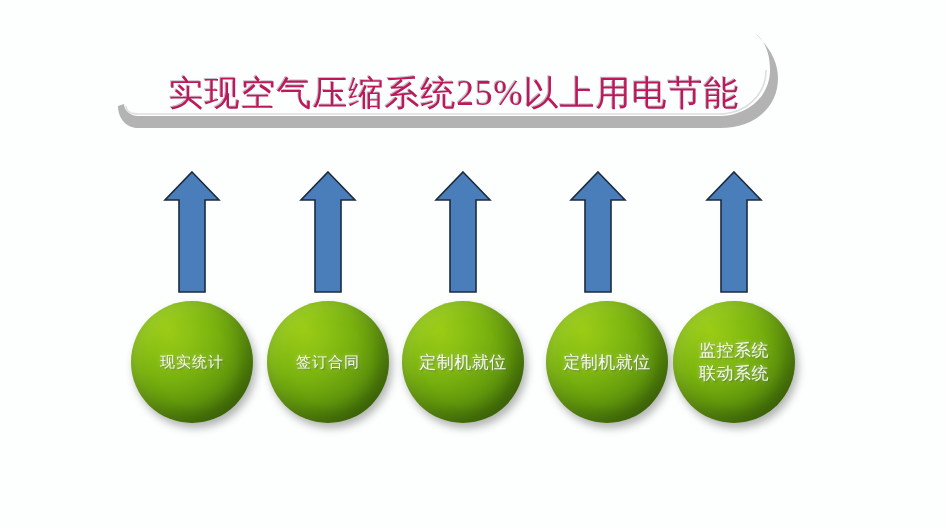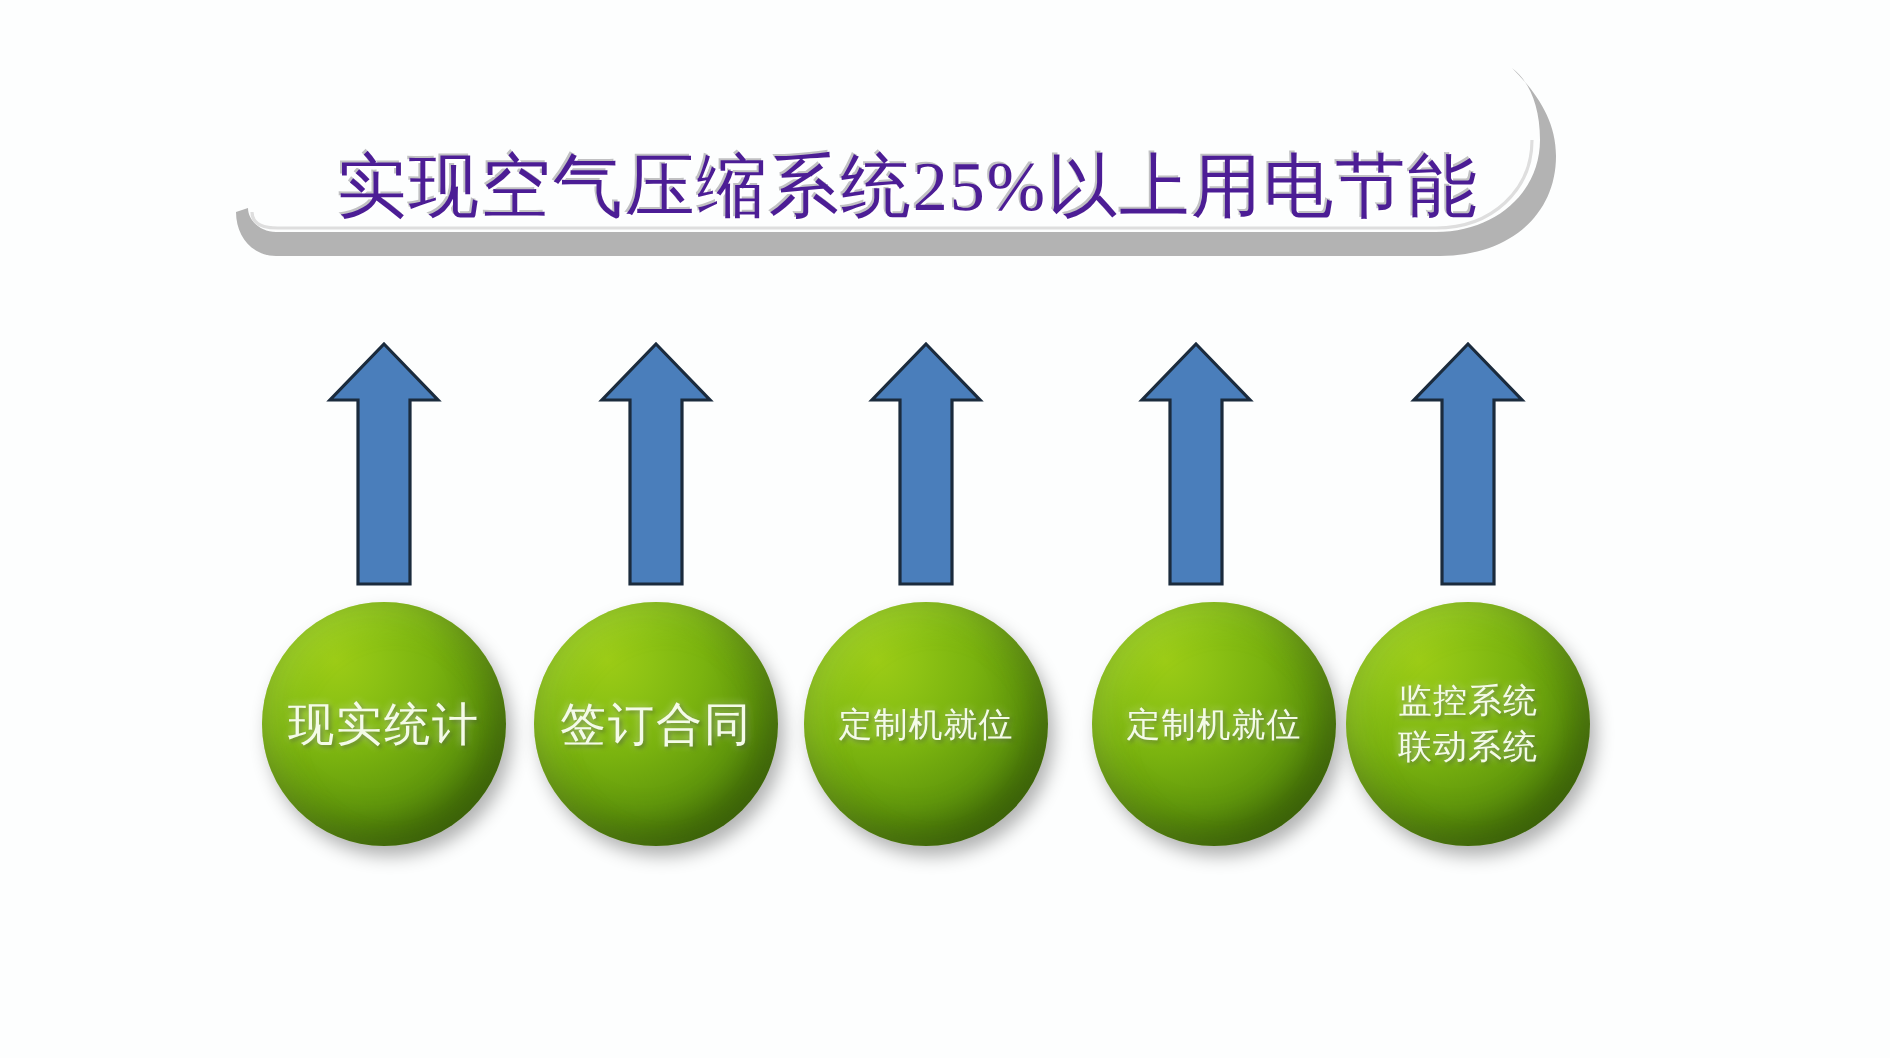--- a/index.html
+++ b/index.html
@@ -41,21 +41,21 @@
 
   .title-text {
     position: absolute;
     left: 36px;
     top: 42px;
     width: 600px;
     text-align: center;
     font-size: 35px;
     line-height: 1;
     letter-spacing: 1px;
-    color: #4c1d95;
+    color: #be185d;
     font-family: "Liberation Serif", "DejaVu Serif", serif;
     text-shadow:
       1px 1px 0 #ffffff,
       -1px -1px 0 rgba(120,120,124,0.45),
       0 1px 1px rgba(255,255,255,0.9);
     white-space: nowrap;
   }
 
   
   .arrow {
@@ -83,21 +83,21 @@
       inset -6px -8px 18px rgba(30,55,5,0.45),
       inset 5px 6px 16px rgba(190,225,90,0.35);
     display: flex;
     align-items: center;
     justify-content: center;
   }
 
   .node-label {
     color: #f4fbe8;
     text-align: center;
-    font-size: 23px;
+    font-size: 15px;
     line-height: 25px;
     letter-spacing: 1px;
     font-family: "Liberation Serif", "DejaVu Serif", serif;
     text-shadow:
       0 0 4px rgba(255,255,255,0.55),
       1px 1px 2px rgba(25,45,5,0.55);
     white-space: pre-line;
     padding: 0 4px;
   }
 

